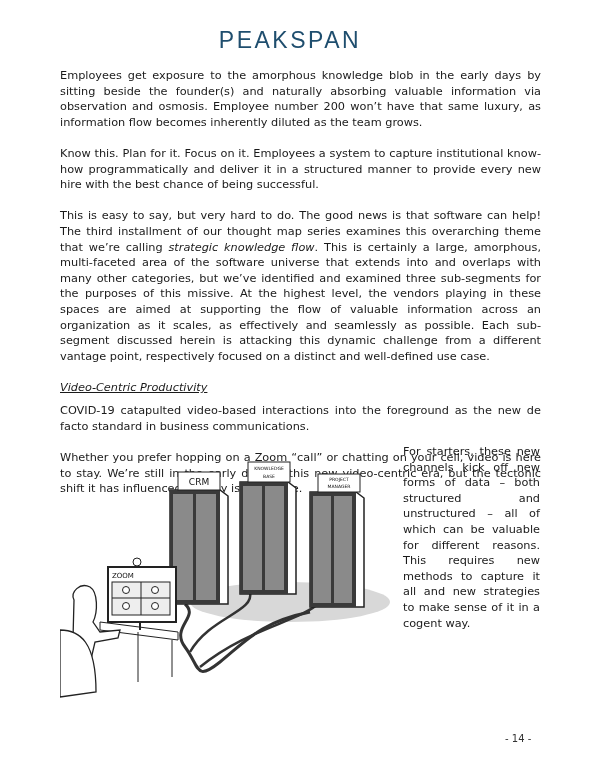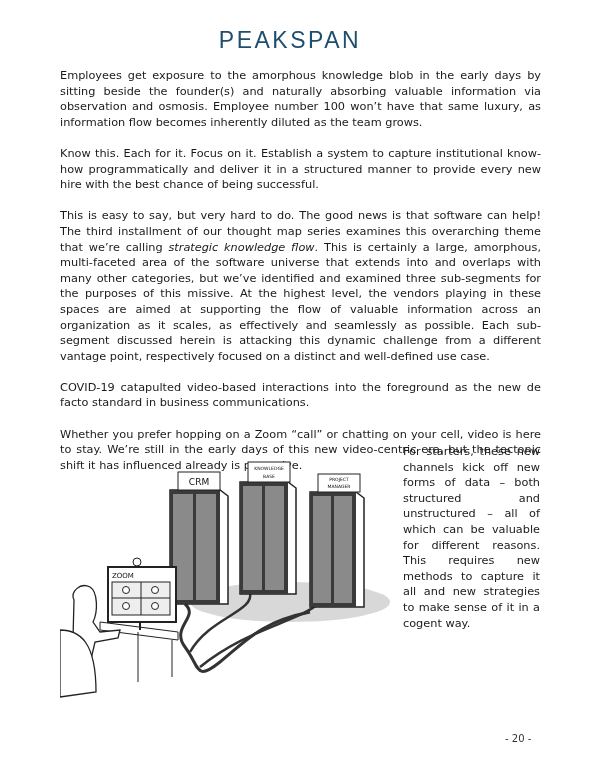--- a/index.html
+++ b/index.html
@@ -5,38 +5,39 @@
     html, body { margin: 0; padding: 0; background: #ffffff; }
     body { width: 600px; height: 776px; position: relative; overflow: hidden;
            font-family: "DejaVu Sans", sans-serif; color: #1a1a1a; }
     .logo { position: absolute; top: 27px; left: 0; width: 580px; text-align: center; }
     .logo-text { font-family: "Liberation Sans", sans-serif; font-size: 23px; letter-spacing: 2.5px;
                  color: #1f4e6e; font-weight: normal; position: relative; display: inline-block; }
     .content { position: absolute; left: 60px; top: 68px; width: 481px; font-size: 11.3px; line-height: 15.6px; }
     p { margin: 0 0 15.6px 0; text-align: justify; }
     .ital { font-family: "DejaVu Sans", sans-serif; }
     .subhead { font-style: italic; text-decoration: underline; margin: 0; }
-    .subhead + p { margin-top: 0; }
+    .subhead + p { margin-top: 8px; }
     .two-col { position: absolute; left: 60px; top: 444px; width: 481px; height: 280px; }
     .illustration { position: absolute; left: 0; top: 8px; width: 330px; height: 265px; }
     .side-text { position: absolute; left: 343px; top: 0; width: 137px; font-size: 11.3px; line-height: 15.6px; }
     .side-text p { text-align: justify; }
     .page-num { position: absolute; top: 733px; left: 505px; font-size: 10px; color: #333; }
   </style>
 </head>
 <body>
 
 <div class="logo">
   <span class="logo-text">PEAKSPAN</span>
 </div>
 
 <div class="content">
-  <p>Employees get exposure to the amorphous knowledge blob in the early days by sitting beside the founder(s) and naturally absorbing valuable information via observation and osmosis. Employee number 100 won’t have that same luxury, as information flow becomes inherently diluted as the team grows.</p>
-  <p>Know this. Each for it. Focus on it. Establish a system to capture institutional know-how programmatically and deliver it in a structured manner to provide every new hire with the best chance of being successful.</p>
+  <p>Employees get exposure to the amorphous knowledge blob in the early days by sitting beside the founder(s) and naturally absorbing valuable information via observation and osmosis. Employee number 200 won’t have that same luxury, as information flow becomes inherently diluted as the team grows.</p>
+  <p>Know this. Plan for it. Focus on it. Employees a system to capture institutional know-how programmatically and deliver it in a structured manner to provide every new hire with the best chance of being successful.</p>
   <p><span>This is easy to say, but very hard to do. The good news is that software can help! The third installment of our thought map series examines this overarching theme that we’re calling </span><em class="ital">strategic knowledge flow</em><span>. This is certainly a large, amorphous, multi-faceted area of the software universe that extends into and overlaps with many other categories, but we’ve identified and examined three sub-segments for the purposes of this missive. At the highest level, the vendors playing in these spaces are aimed at supporting the flow of valuable information across an organization as it scales, as effectively and seamlessly as possible. Each sub-segment discussed herein is attacking this dynamic challenge from a different vantage point, respectively focused on a distinct and well-defined use case.</span></p>
+  <div class="subhead">Video-Centric Productivity</div>
   <p>COVID-19 catapulted video-based interactions into the foreground as the new de facto standard in business communications.</p>
   <p>Whether you prefer hopping on a Zoom “call” or chatting on your cell, video is here to stay. We’re still in the early days of this new video-centric era, but the tectonic shift it has influenced already is pervasive.</p>
 </div>
 
 <div class="two-col">
   <svg class="illustration" viewBox="0 0 330 265" xmlns="http://www.w3.org/2000/svg">
 
     <ellipse cx="230" cy="150" rx="100" ry="20" fill="#d8d8d8"></ellipse>
 
     <path d="M125 152 C140 165, 110 175, 125 195 S 135 230, 160 210 S 200 170, 250 160" stroke="#333" stroke-width="3" fill="none"></path>
@@ -102,13 +103,13 @@
       <path d="M14 148 C 10 140, 20 130, 30 135 C 38 140, 38 160, 33 170 L 40 180 L 60 178 L 58 186 L 35 190 L 28 220 L 12 225 Z" fill="#fff" stroke="#222" stroke-width="1.3"></path>
       <path d="M0 178 C 20 178, 36 190, 36 240 L 0 245 Z" fill="#fff" stroke="#222" stroke-width="1.3"></path>
     </g>
   </svg>
 
   <div class="side-text">
     <p>For starters, these new channels kick off new forms of data – both structured and unstructured – all of which can be valuable for different reasons. This requires new methods to capture it all and new strategies to make sense of it in a cogent way.</p>
   </div>
 </div>
 
-<div class="page-num">- 20 -</div>
+<div class="page-num">- 14 -</div>
 
 </body></html>

